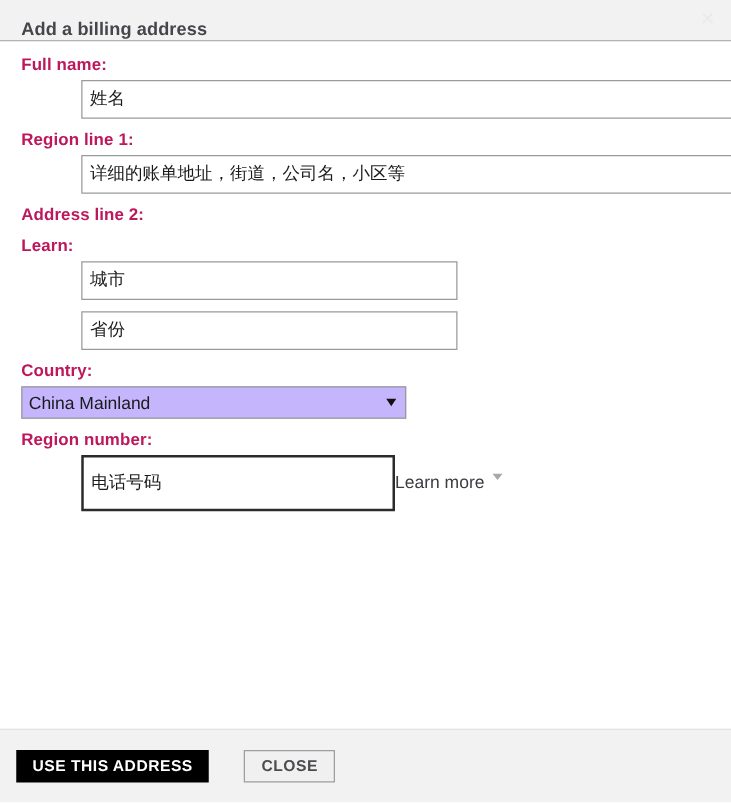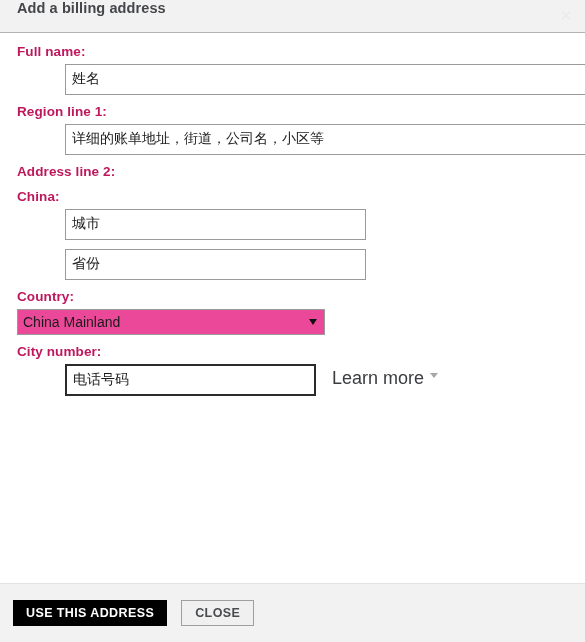--- a/index.html
+++ b/index.html
@@ -27,21 +27,21 @@
 
   
   .dialog-header {
     position: relative;
     height: 33px;
     min-height: 33px;
     background: #f2f2f2;
     border-bottom: 1px solid #b3b3b3;
     box-sizing: border-box;
     display: flex;
-    align-items: flex-start;
+    align-items: flex-end;
   }
   .dialog-title {
     margin-left: 17px;
     font-size: 14.5px;
     font-weight: bold;
     color: #44464a;
     letter-spacing: 0.1px;
     white-space: nowrap;
   }
   .close-icon {
@@ -94,30 +94,30 @@
     outline: none;
     border-radius: 0;
     display: block;
     margin-left: 48px;
   }
   .text-input.wide  { width: 551px; }
   .text-input.narrow{ width: 301px; }
   .text-input.phone {
     width: 251px;
     border: 2px solid #2b2b2b;
-    height: 32px;
+    height: 45px;
   }
 
   .select-input {
     box-sizing: border-box;
     width: 308px;
     height: 26px;
     padding: 1px 22px 1px 5px;
     border: 1px solid #9a9a9a;
-    background: #ec4899;
+    background: #c4b5fd;
     font-family: "Liberation Sans", sans-serif;
     font-size: 14px;
     color: #1a1a1a;
     border-radius: 0;
     outline: none;
     -webkit-appearance: none;
     -moz-appearance: none;
     appearance: none;
     display: block;
   }
@@ -137,22 +137,22 @@
     border-top: 6px solid #111111;
     pointer-events: none;
   }
 
   
   .phone-row {
     display: flex;
     align-items: center;
   }
   .learn-more {
-    margin-left: 16px;
-    font-size: 18px;
+    margin-left: 0;
+    font-size: 14px;
     color: #3a3c40;
     display: inline-flex;
     align-items: center;
     cursor: pointer;
     white-space: nowrap;
     position: relative;
     top: -2px;
   }
   .learn-more-caret {
     margin-left: 6px;
@@ -193,21 +193,21 @@
   .btn-secondary {
     background: #f0f0f0;
     color: #4a4c50;
     border: 1px solid #9e9e9e;
     font-family: "Liberation Sans", sans-serif;
     font-size: 12.5px;
     font-weight: bold;
     letter-spacing: 0.4px;
     height: 26px;
     padding: 0 13px;
-    margin-left: 14px;
+    margin-left: 28px;
     cursor: pointer;
     border-radius: 0;
   }
 </style>
 </head>
 <body>
 
 <div class="dialog">
 
   <div class="dialog-header">
@@ -225,41 +225,41 @@
     <div class="field">
       <label class="field-label">Region line 1:</label>
       <input class="text-input wide" type="text" value="详细的账单地址，街道，公司名，小区等" style="">
     </div>
 
     <div class="field">
       <label class="field-label">Address line 2:</label>
     </div>
 
     <div class="field">
-      <label class="field-label">China:</label>
+      <label class="field-label">Learn:</label>
       <input class="text-input narrow" type="text" value="城市" style="">
     </div>
 
     <div class="field">
       <input class="text-input narrow" type="text" value="省份" style="">
     </div>
 
 
     <div class="field">
       <label class="field-label">Country:</label>
       <span class="select-wrap">
         <select class="select-input">
           <option>China Mainland</option>
         </select>
         <span class="select-caret"></span>
       </span>
     </div>
 
     <div class="field">
-      <label class="field-label">City number:</label>
+      <label class="field-label">Region number:</label>
       <div class="phone-row">
         <input class="text-input phone" type="text" value="电话号码" style="">
         <span class="learn-more">
           <span>Learn more</span>
           <span class="learn-more-caret"></span>
         </span>
       </div>
     </div>
 
   </div>

